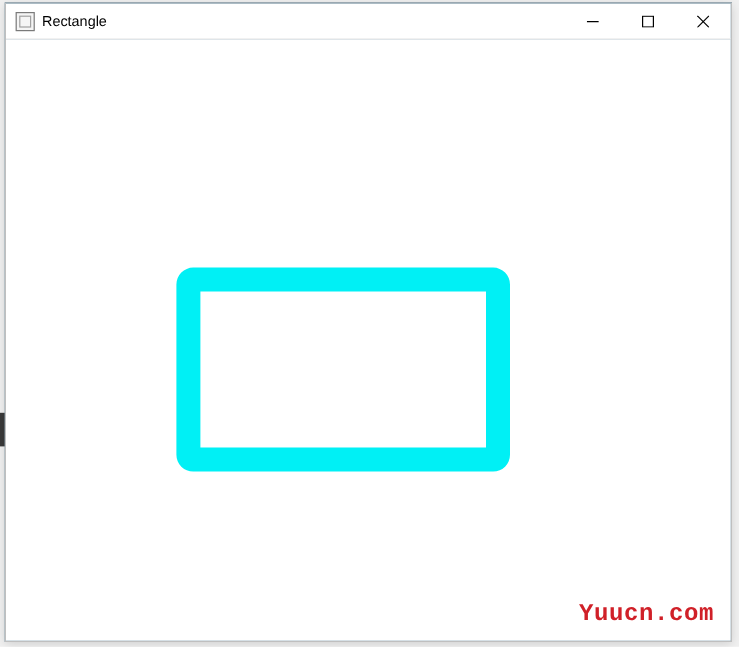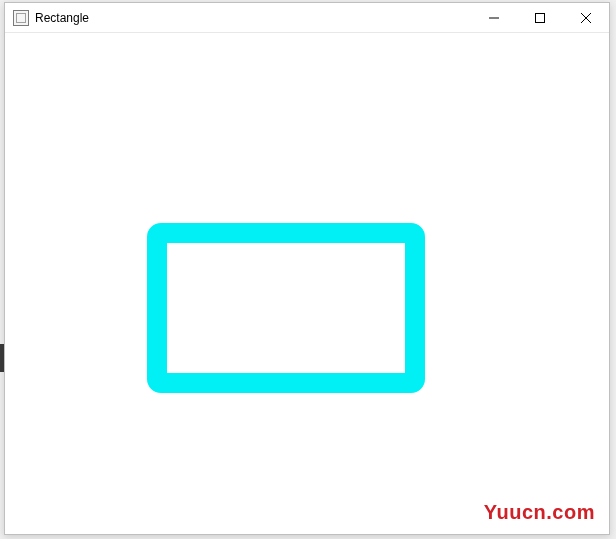--- a/index.html
+++ b/index.html
@@ -78,21 +78,21 @@
       height: 170px;
       border-style: solid;
       border-width: 20px;
       border-radius: 14px;
       background: transparent;
     }
     .watermark {
       position: absolute;
       right: 14px;
       bottom: 10px;
-      font-family: Liberation Sans, sans-serif;
+      font-family: Liberation Mono, monospace;
       font-size: 20px;
       font-weight: bold;
       letter-spacing: 0.5px;
     }
     .bg-strip {
       position: absolute;
       left: 0;
       top: 344px;
       width: 4px;
       height: 28px;

